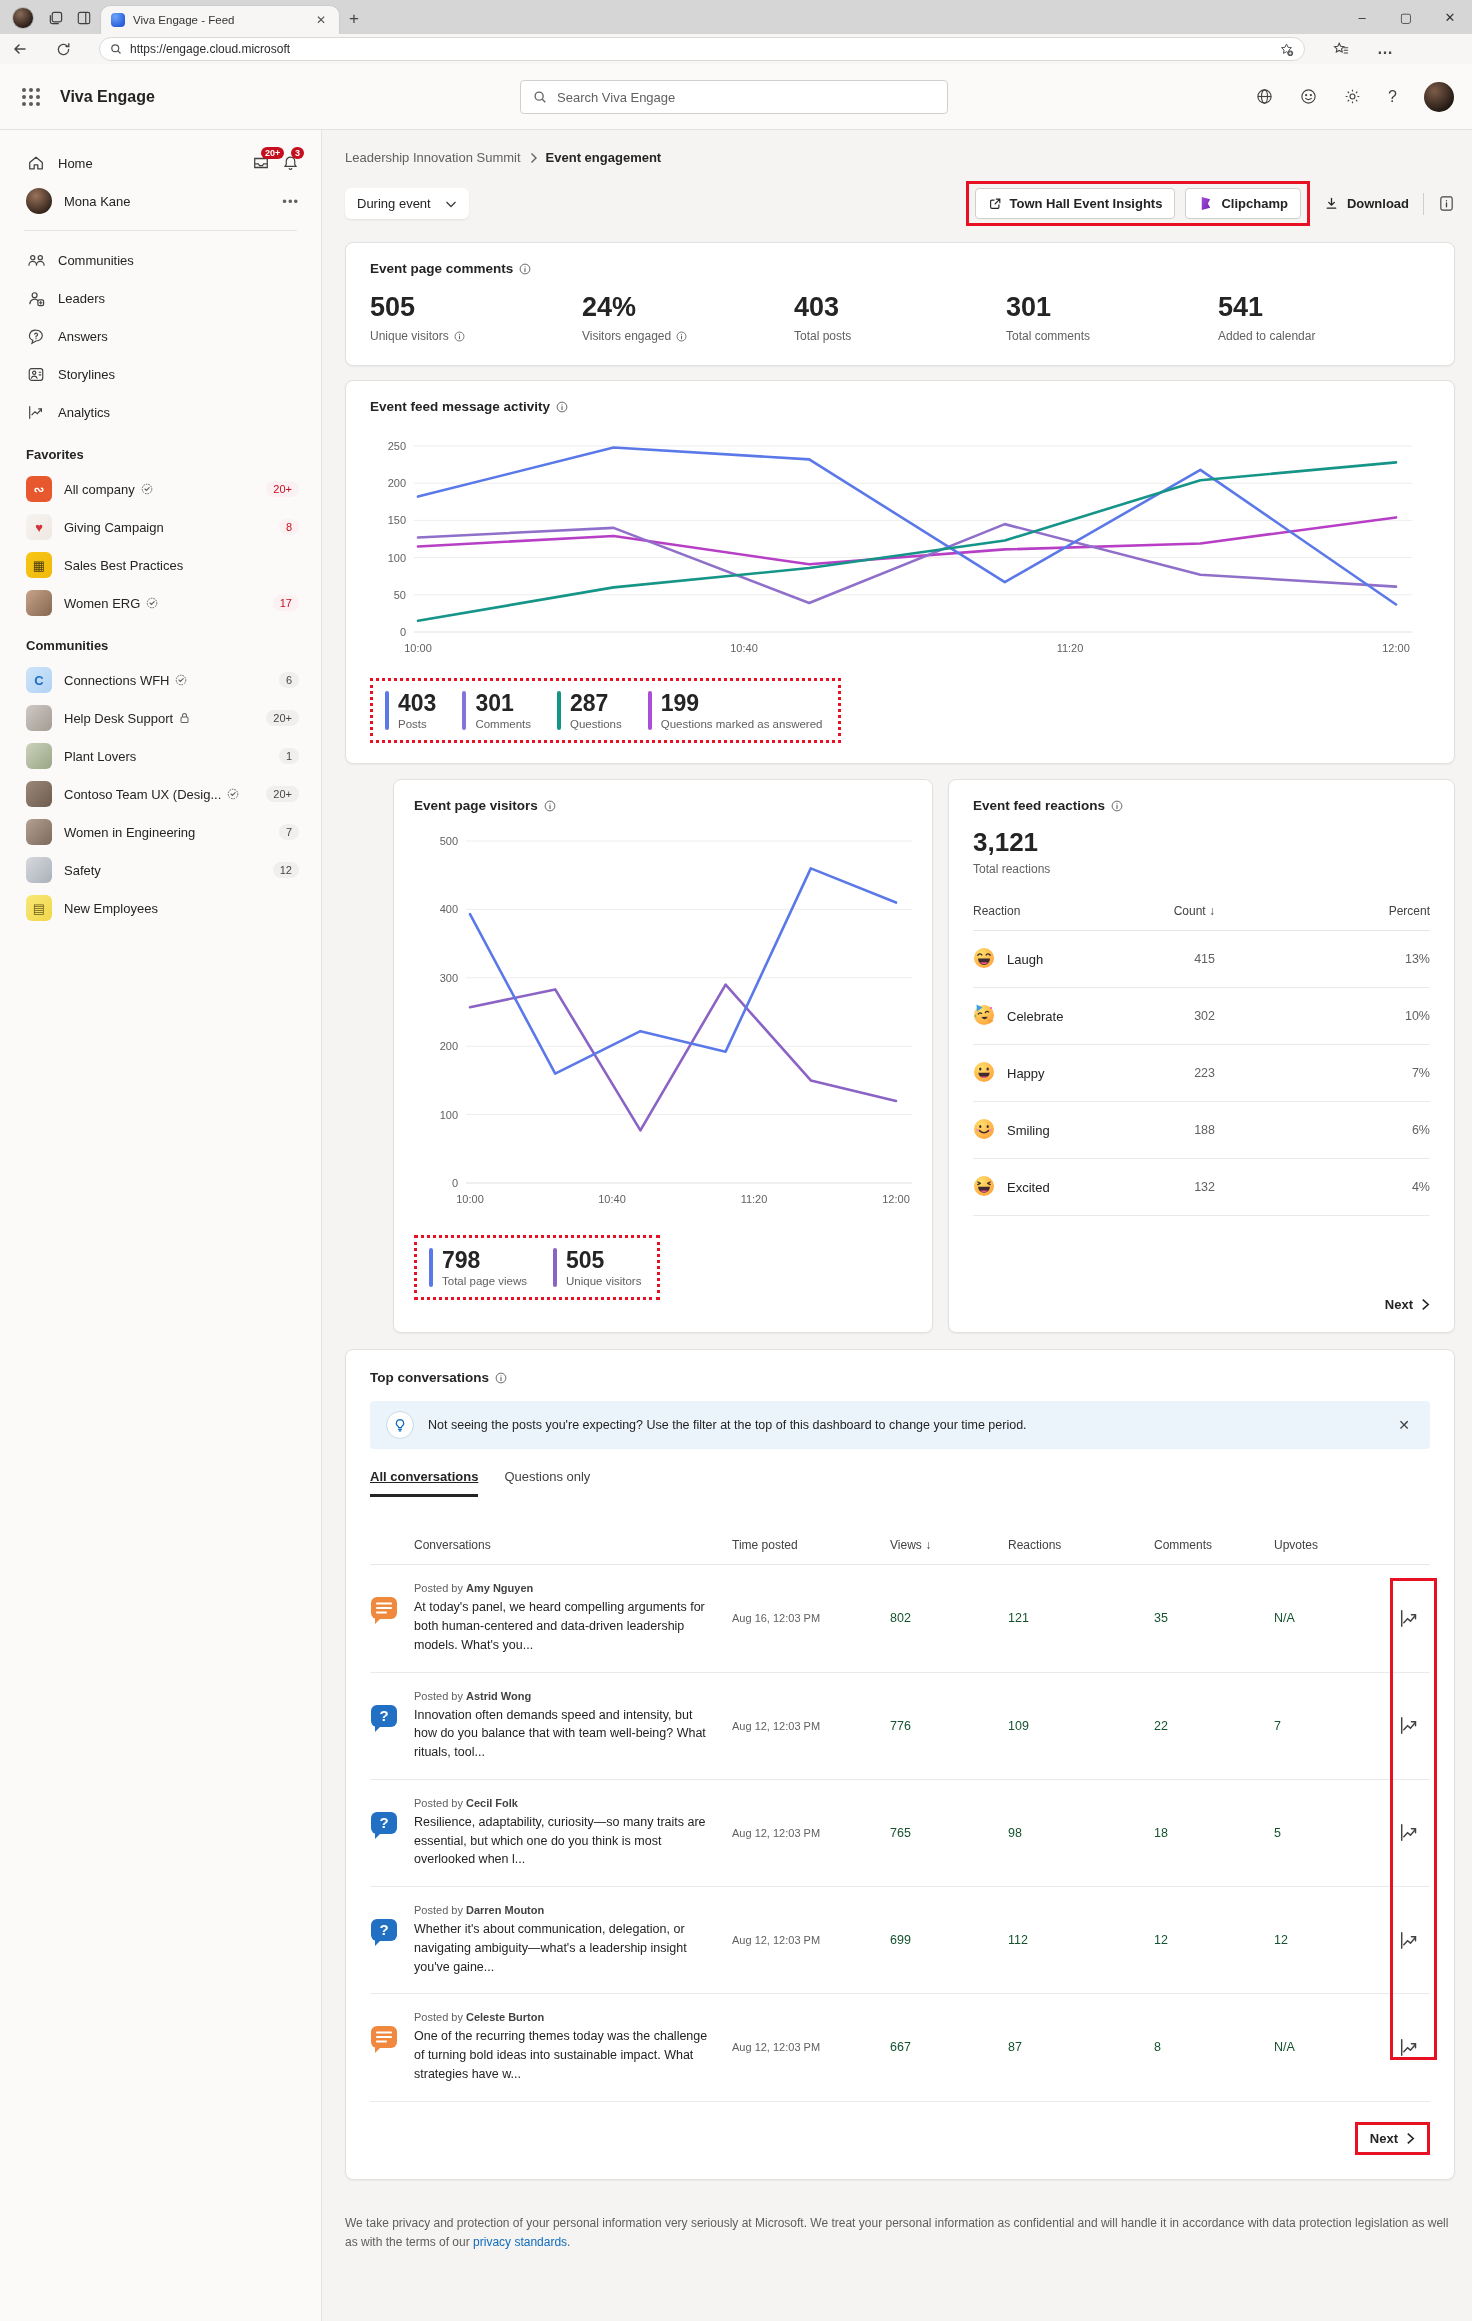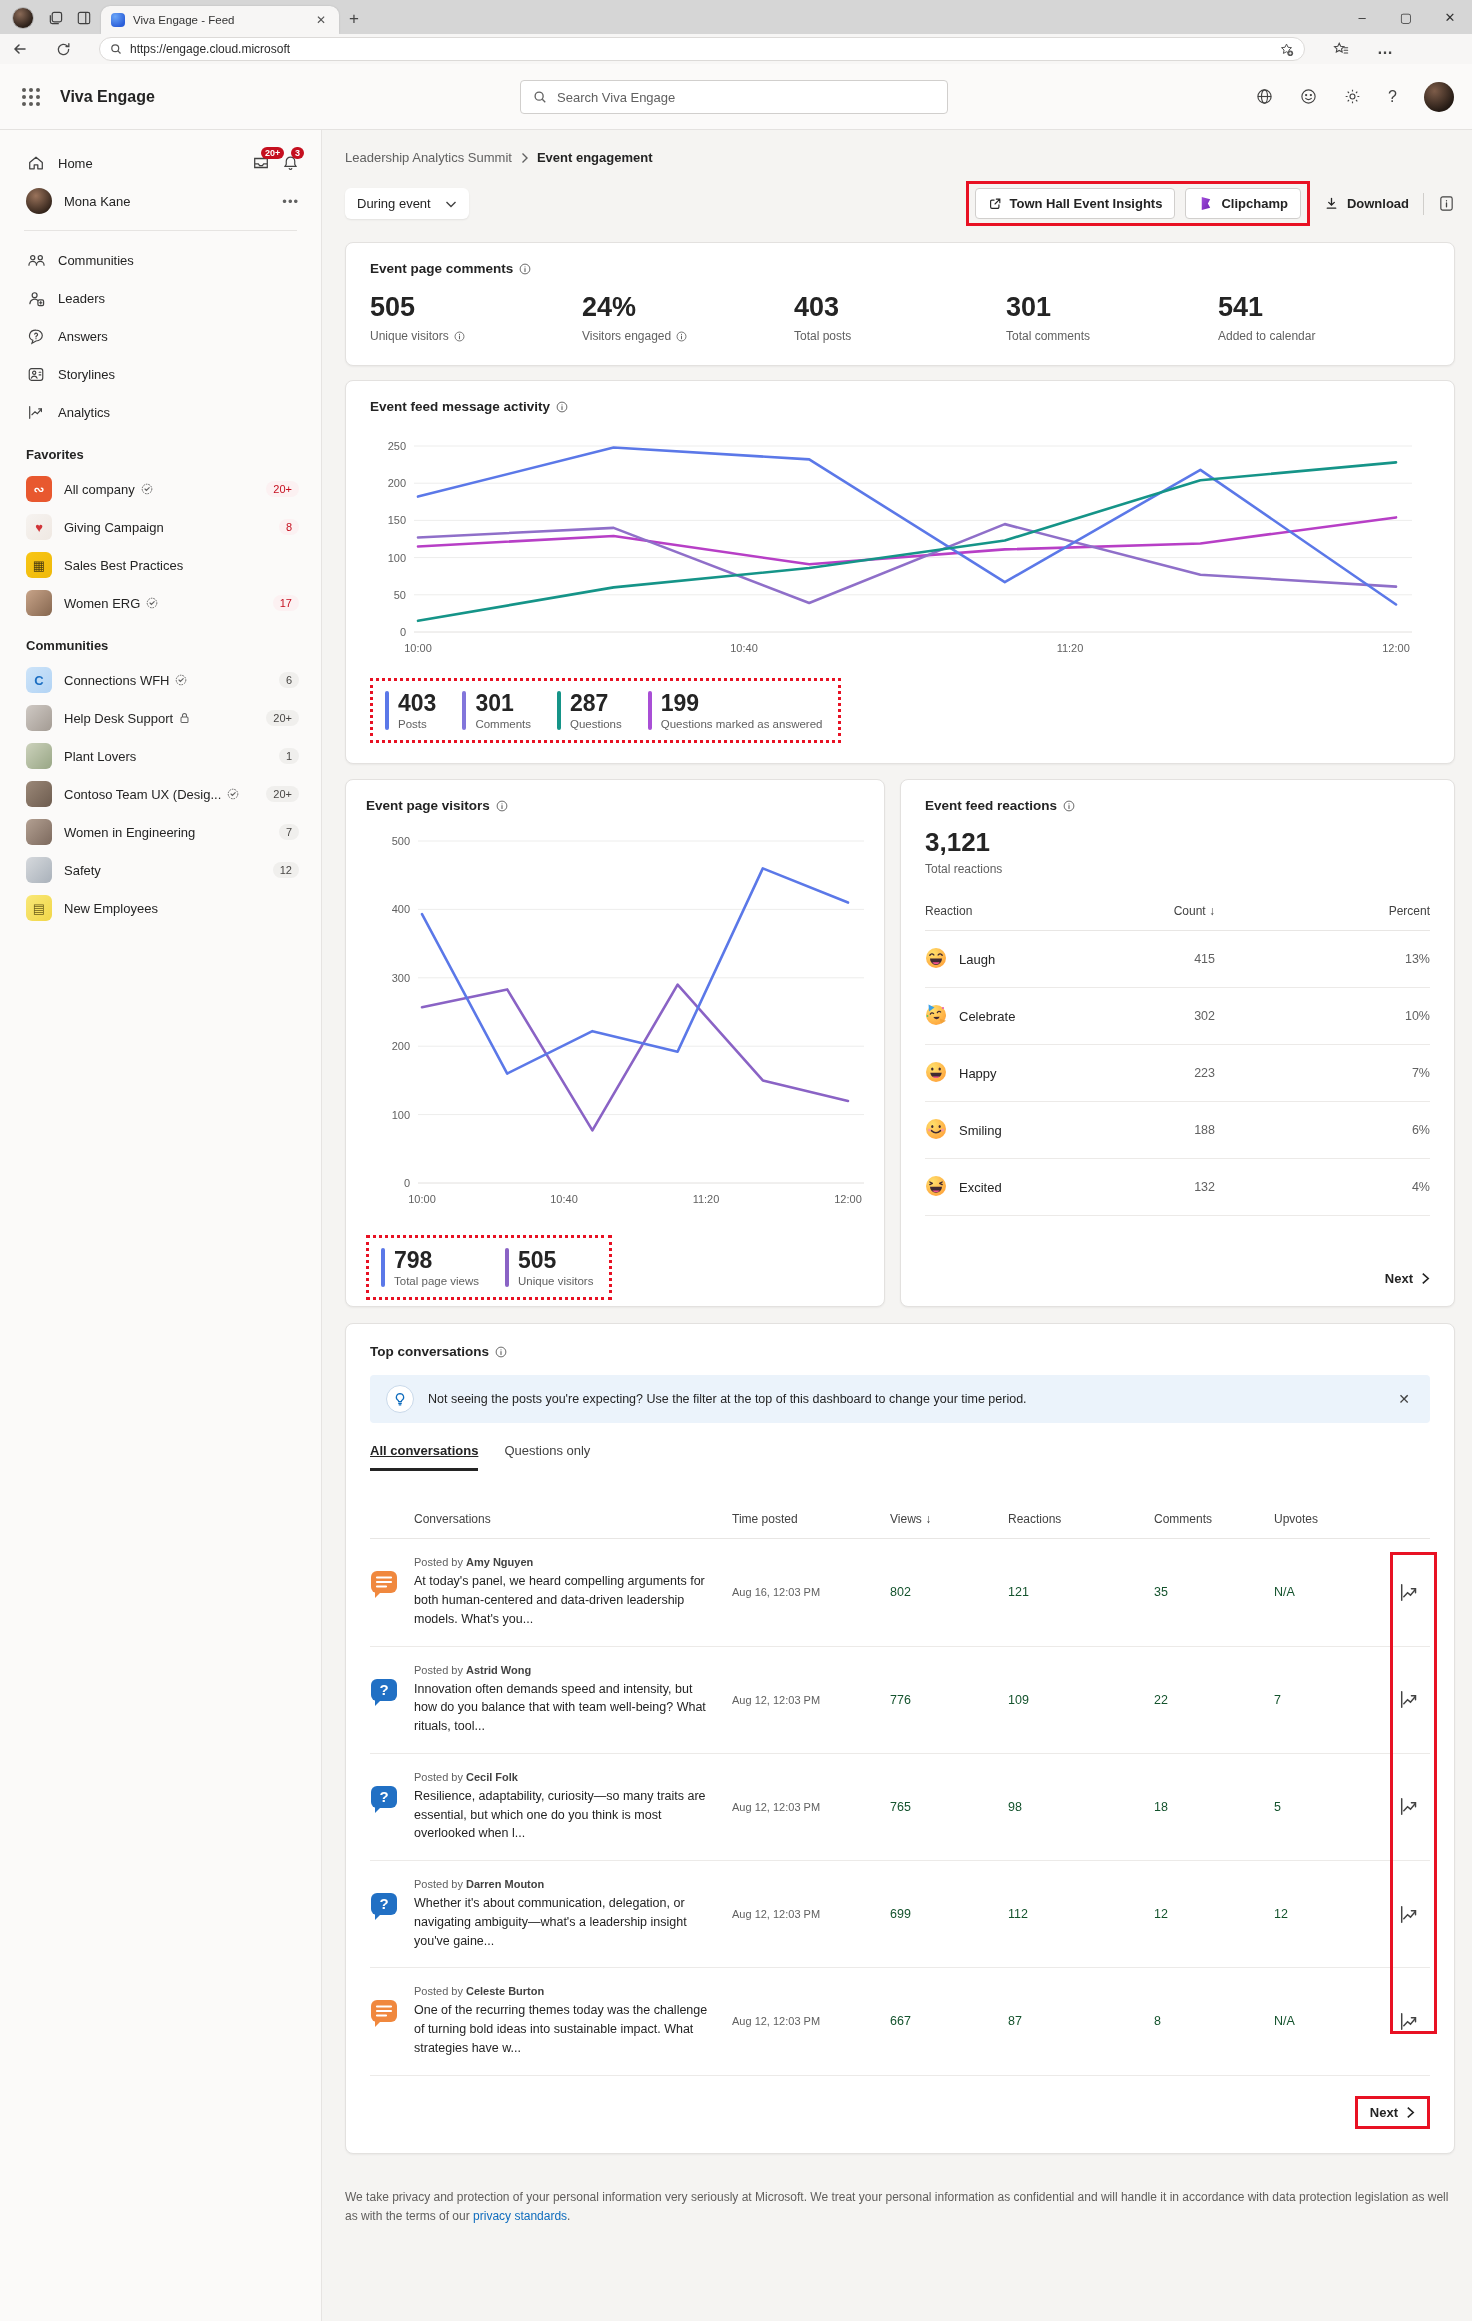--- a/index.html
+++ b/index.html
@@ -78,21 +78,21 @@
   .activity-card { margin-top:14px; padding:18px 24px 20px; }
   .chart-wrap { margin-top:6px; }
   .legend-stats { display:inline-flex; gap:26px; padding:10px 16px 10px 12px; margin-top:8px; }
   .redbox-dotted { border:3px dotted #e81123; }
   .lg-item { display:flex; gap:9px; }
   .lg-bar { width:4px; border-radius:2px; }
   .lg-value { font-size:23px; font-weight:700; color:#242424; line-height:1.05; }
   .lg-label { font-size:11.5px; color:#616161; margin-top:3px; white-space:nowrap; }
 
   .charts-row { margin-top:15px; display:flex; gap:15px; align-items:stretch; }
-  .visitors-card { width:540px; padding:18px 20px 6px; }
+  .visitors-card { width:540px; padding:18px 20px 32px;margin-left:48px; }
   .reactions-card { flex:1; padding:18px 24px 20px; display:flex; flex-direction:column; }
   .rx-total-value { font-size:26px; font-weight:700; color:#242424; margin-top:14px; }
   .rx-total-label { font-size:12px; color:#616161; margin-top:4px; }
   .rx-table { margin-top:22px; }
   .rx-head, .rx-row { display:grid; grid-template-columns:1fr 100px 215px; align-items:center; }
   .rx-head { font-size:12px; color:#424242; padding:6px 0 12px; border-bottom:1px solid #e8e6e4; }
   .rx-head .col-r, .rx-row .col-r { text-align:right; }
   .rx-row { height:57px; border-bottom:1px solid #eceae8; font-size:12.5px; color:#616161; }
   .rx-name { display:flex; align-items:center; gap:12px; font-size:13px; color:#242424; }
   .next-row { margin-top:auto; display:flex; justify-content:flex-end; padding-top:14px; }
@@ -415,21 +415,21 @@
           <span class="sq-icon" style="background:linear-gradient(135deg,#f9e878,#f1d648);">
             <span style="color:#6b5d1a">▤</span>
           </span>
           <span class="sb-label">New Employees</span>
         </div>
       </div>
   </div>
 
   <div class="content">
     <div class="breadcrumb">
-      <span>Leadership Analytics Summit</span>
+      <span>Leadership Innovation Summit</span>
       <svg width="9" height="12" viewBox="0 0 8 12" fill="none" stroke="#616161" stroke-width="1.4">
           <path d="M2 1.5 L6.5 6 L2 10.5"></path>
         </svg>
       <span class="current">Event engagement</span>
     </div>
 
     <div class="filter-row">
       <div class="dropdown">
         <span>During event</span>
         <svg width="12" height="8" viewBox="0 0 12 8" fill="none" stroke="#424242" stroke-width="1.4">

